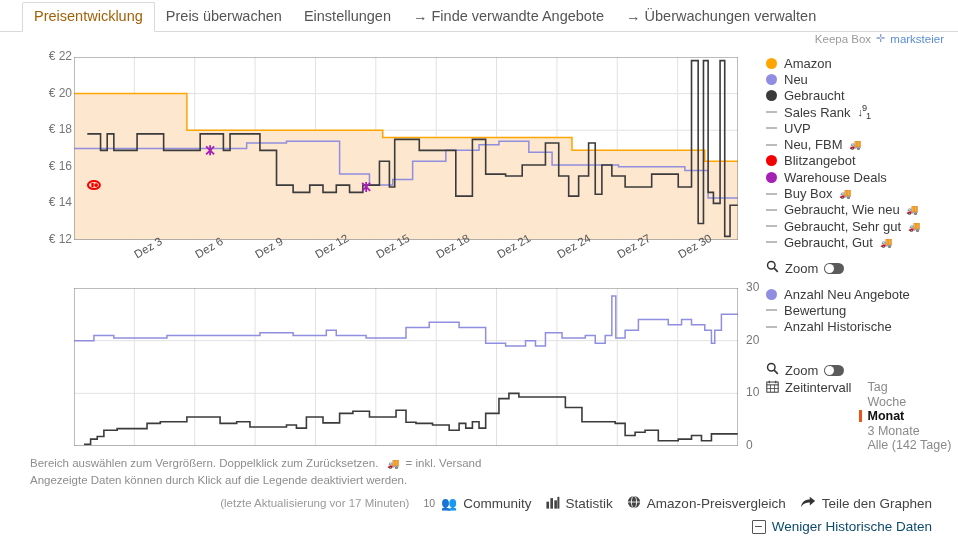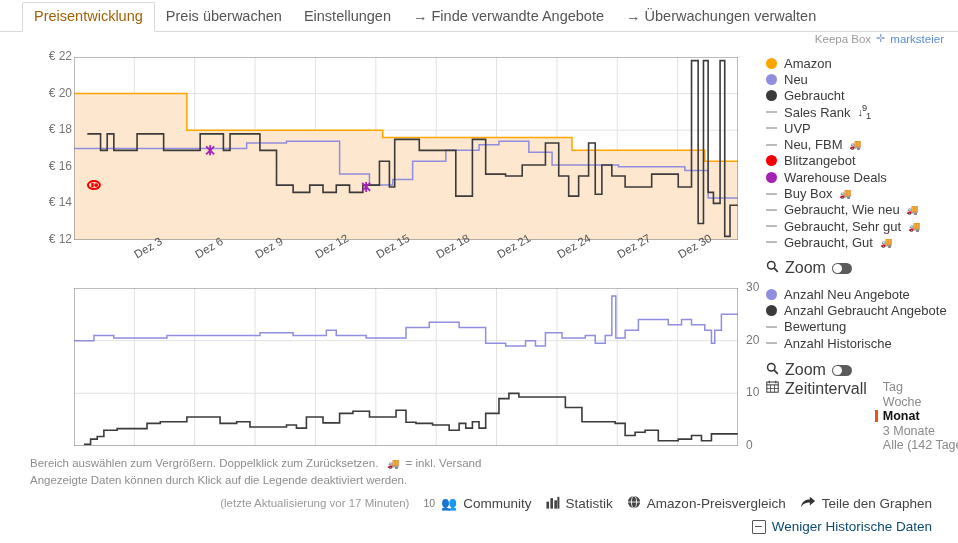--- a/index.html
+++ b/index.html
@@ -51,21 +51,21 @@
   
   .legend{position:absolute;left:766px;top:55px;width:192px;}
   .lrow{display:flex;align-items:center;gap:7px;height:16.3px;font-size:13px;color:#3b3b3b;white-space:nowrap;cursor:pointer;}
   .dot{width:11px;height:11px;border-radius:50%;flex:0 0 11px;}
   .dash{width:11px;height:2px;background:#bcbcbc;flex:0 0 11px;}
   .truck{font-size:10px;}
   .srank{font-size:11px;color:#333;letter-spacing:-1px;}
   .legend2{position:absolute;left:766px;top:286px;width:192px;}
   .toggles{position:absolute;left:766px;top:258px;}
   .toggles2{position:absolute;left:766px;top:360px;}
-  .trow{display:flex;align-items:center;gap:6px;font-size:16px;color:#3b3b3b;height:20px;cursor:pointer;}
+  .trow{display:flex;align-items:center;gap:6px;font-size:13px;color:#3b3b3b;height:20px;cursor:pointer;}
   .switch{width:20px;height:11px;border-radius:6px;background:#5b5b5b;position:relative;flex:0 0 20px;}
   .switch i{position:absolute;width:9px;height:9px;border-radius:50%;background:#fff;top:1px;left:1px;}
   .interval{position:absolute;left:766px;top:380px;display:flex;gap:8px;}
   .ivlist{display:flex;flex-direction:column;}
   .iv{font-size:12.5px;color:#8a8a8a;line-height:14.6px;padding-left:8px;position:relative;cursor:pointer;white-space:nowrap;}
   .iv.sel{color:#111;font-weight:bold;}
   .iv.sel:before{content:"";position:absolute;left:0;top:1px;width:3px;height:12px;background:#e8521e;}
   .calicon{font-size:13px;color:#333;}
   
   .notes{position:absolute;left:30px;top:455px;font-size:11.5px;color:#8d8d8d;line-height:16px;}
@@ -227,24 +227,20 @@
       </span>
   </div>
 </div>
 
 <div class="legend2" id="legend-secondary">
     <div class="lrow">
       <span class="dot" style="background:#8f8ee0"></span>
       <span>Anzahl Neu Angebote</span>
     </div>
     <div class="lrow">
-      <span class="dot" style="background:#3b3b3b"></span>
-      <span>Anzahl Gebraucht Angebote</span>
-    </div>
-    <div class="lrow">
       <span class="dash" style="background:#bcbcbc"></span>
       <span>Bewertung</span>
     </div>
     <div class="lrow">
       <span class="dash" style="background:#bcbcbc"></span>
       <span>Anzahl Historische</span>
     </div>
   </div>
 
 <div class="toggles2">

